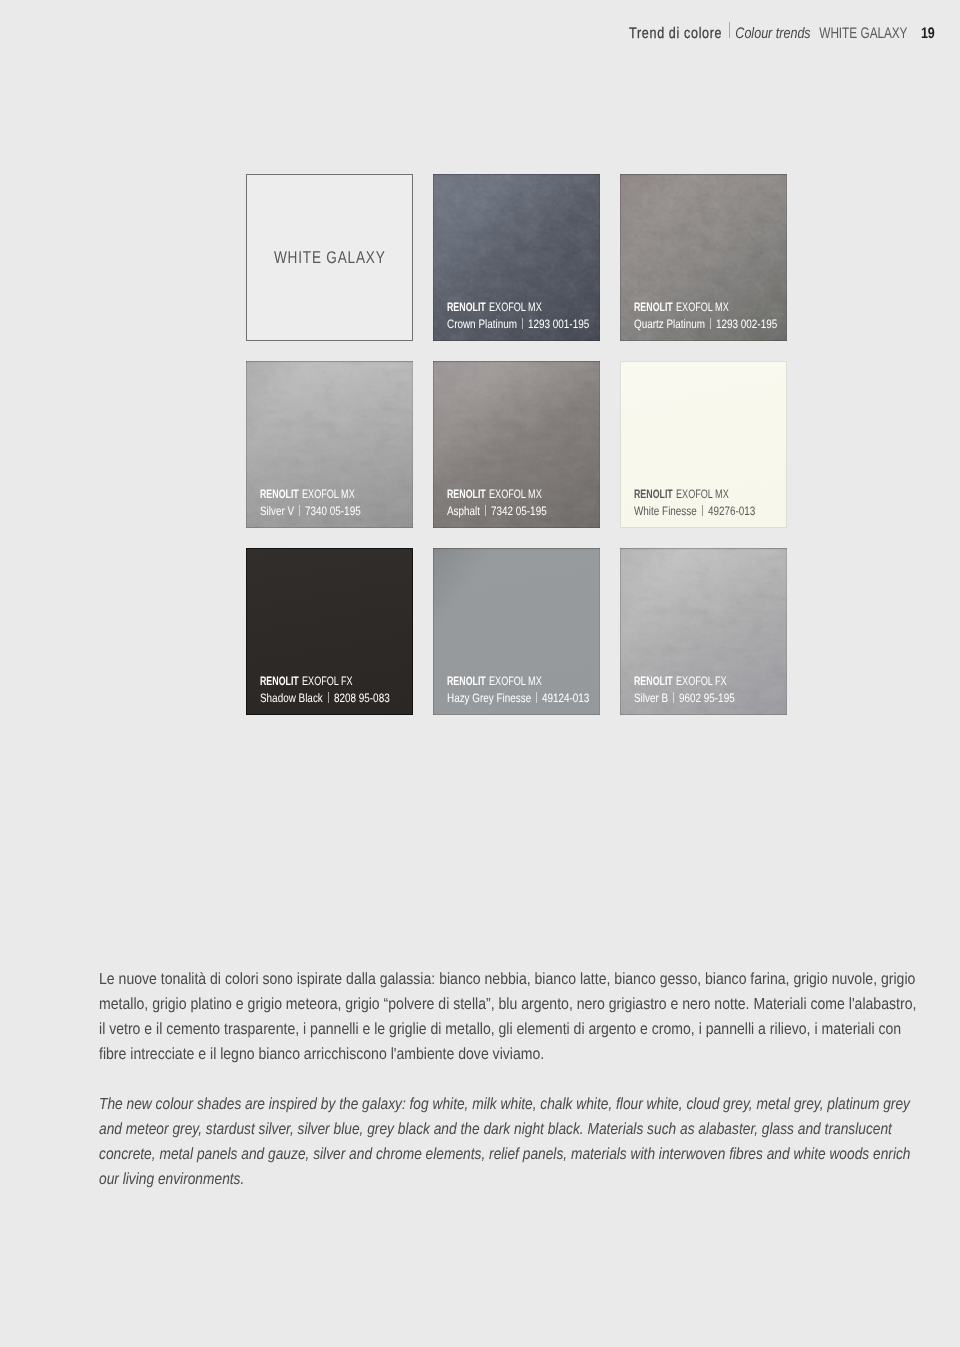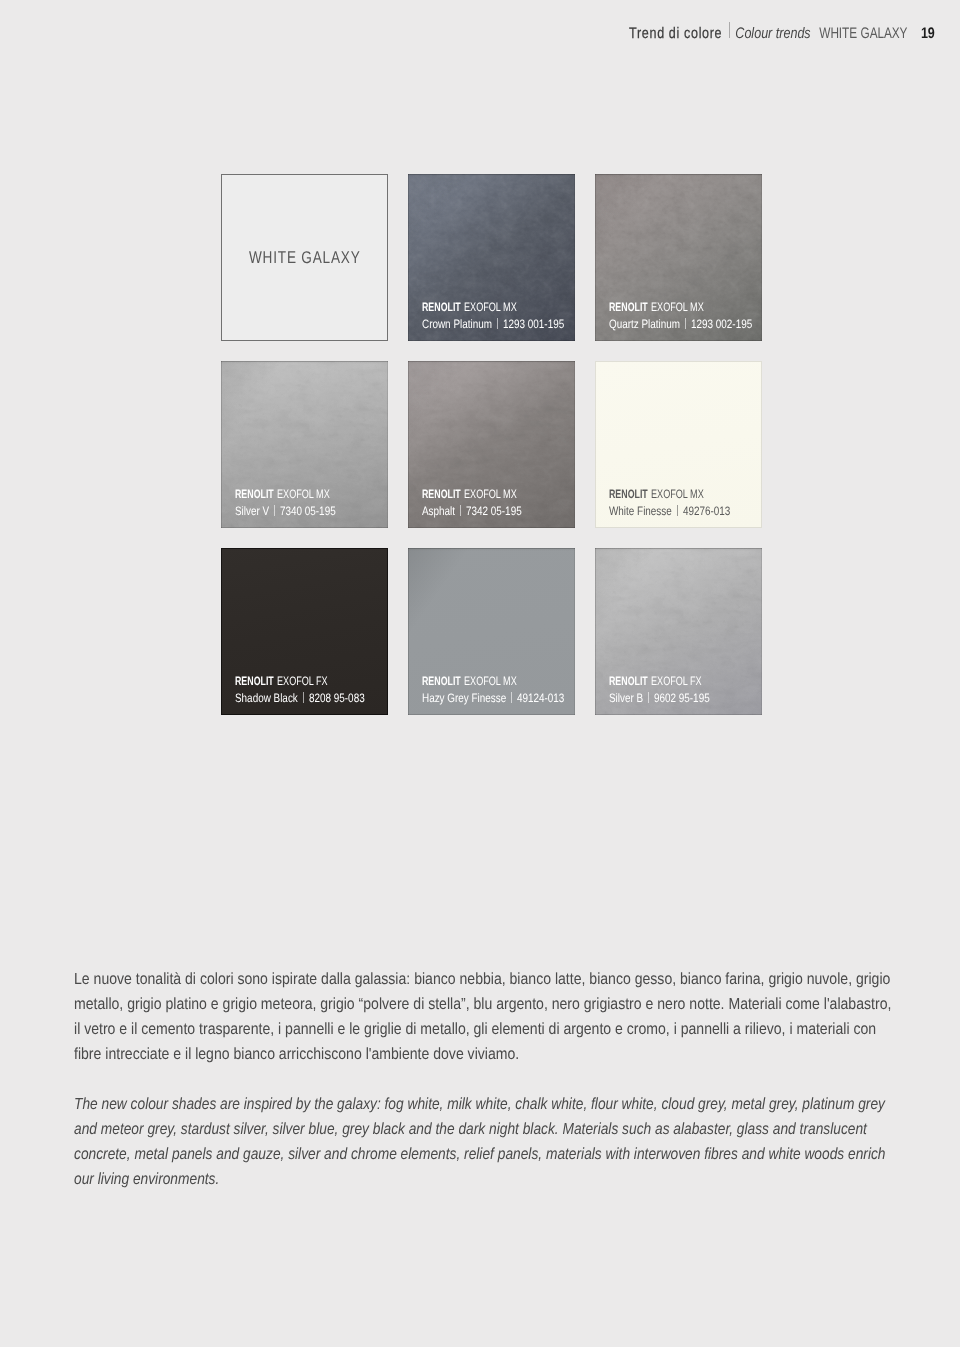--- a/index.html
+++ b/index.html
@@ -1,19 +1,19 @@
 <!DOCTYPE html>
 <html><head>
 <meta charset="utf-8">
 <title>Colour trends</title>
 <style>
   html,body{margin:0;padding:0;}
   body{width:960px;height:1347px;background:#ebeaea;font-family:"Liberation Sans",sans-serif;overflow:hidden;position:relative;
         -webkit-font-smoothing:antialiased;text-rendering:geometricPrecision;}
-  .page{position:absolute;inset:0;background:#ebeaea;}
+  .page{position:absolute;inset:0;background:#ebeaea;margin-left:25px;}
 
   
   .header{position:absolute;right:25px;top:25px;white-space:nowrap;font-size:15.3px;color:#4a4a4a;
           transform:scaleX(0.82);transform-origin:100% 50%;}
   .header .sep{color:transparent;padding:0 6px;position:relative;}
   .header .sep::after{content:"";position:absolute;left:50%;top:-3px;width:1.4px;height:16px;background:#9d9d9d;}
   .header .itl{letter-spacing:0.82px;word-spacing:-0.1px;color:#3c3c3c;-webkit-text-stroke:0.25px #3c3c3c;}
   .header .it{font-style:italic;color:#464646;}
   .header .coll{color:#5c5c5c;letter-spacing:-0.15px;word-spacing:0.5px;display:inline-block;transform:scaleX(0.945);transform-origin:0 50%;margin-right:-5px;}
   .header .num{font-weight:bold;color:#1c1c1c;}

